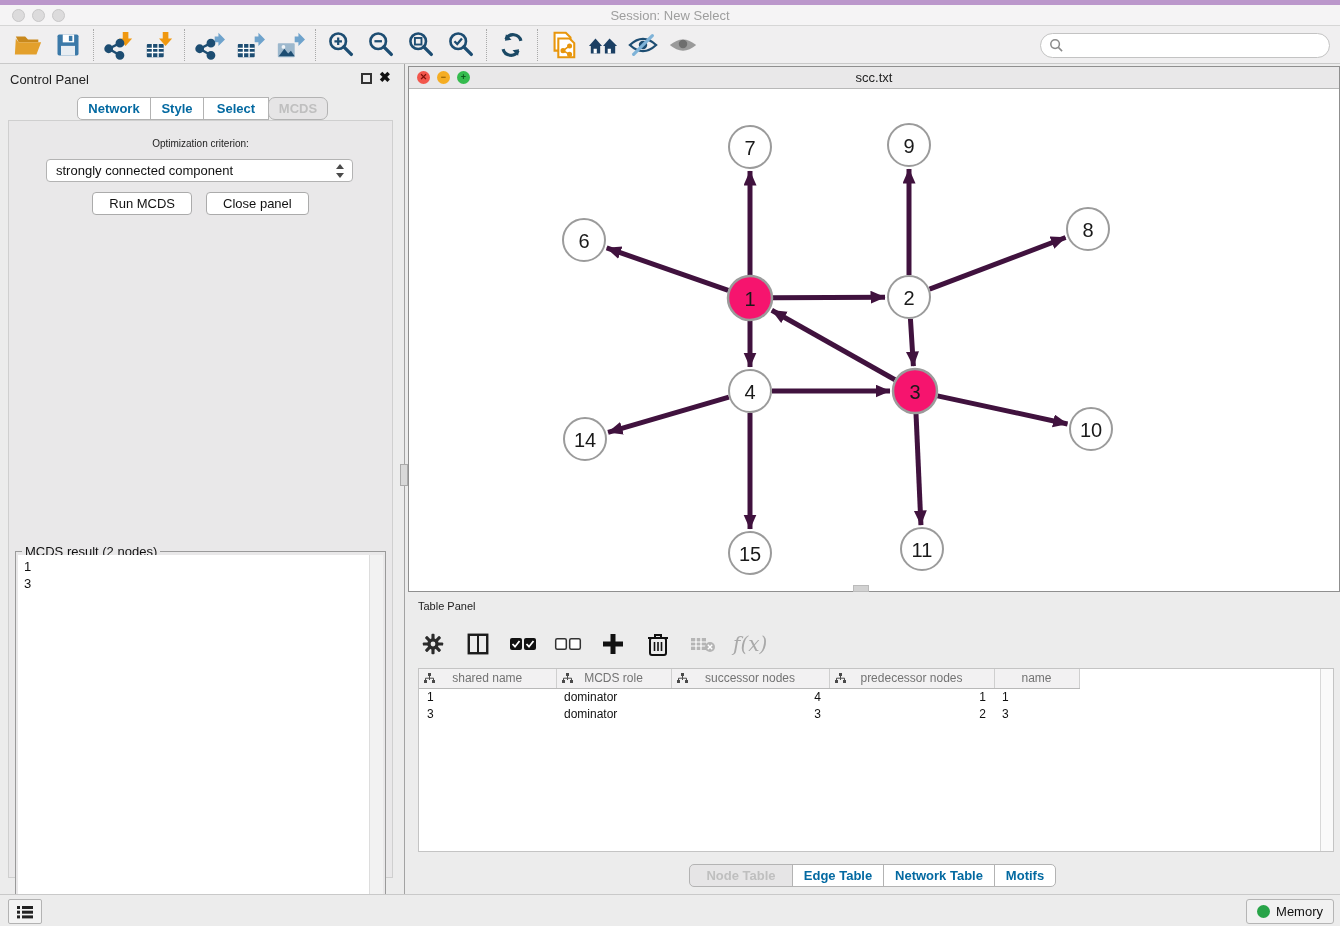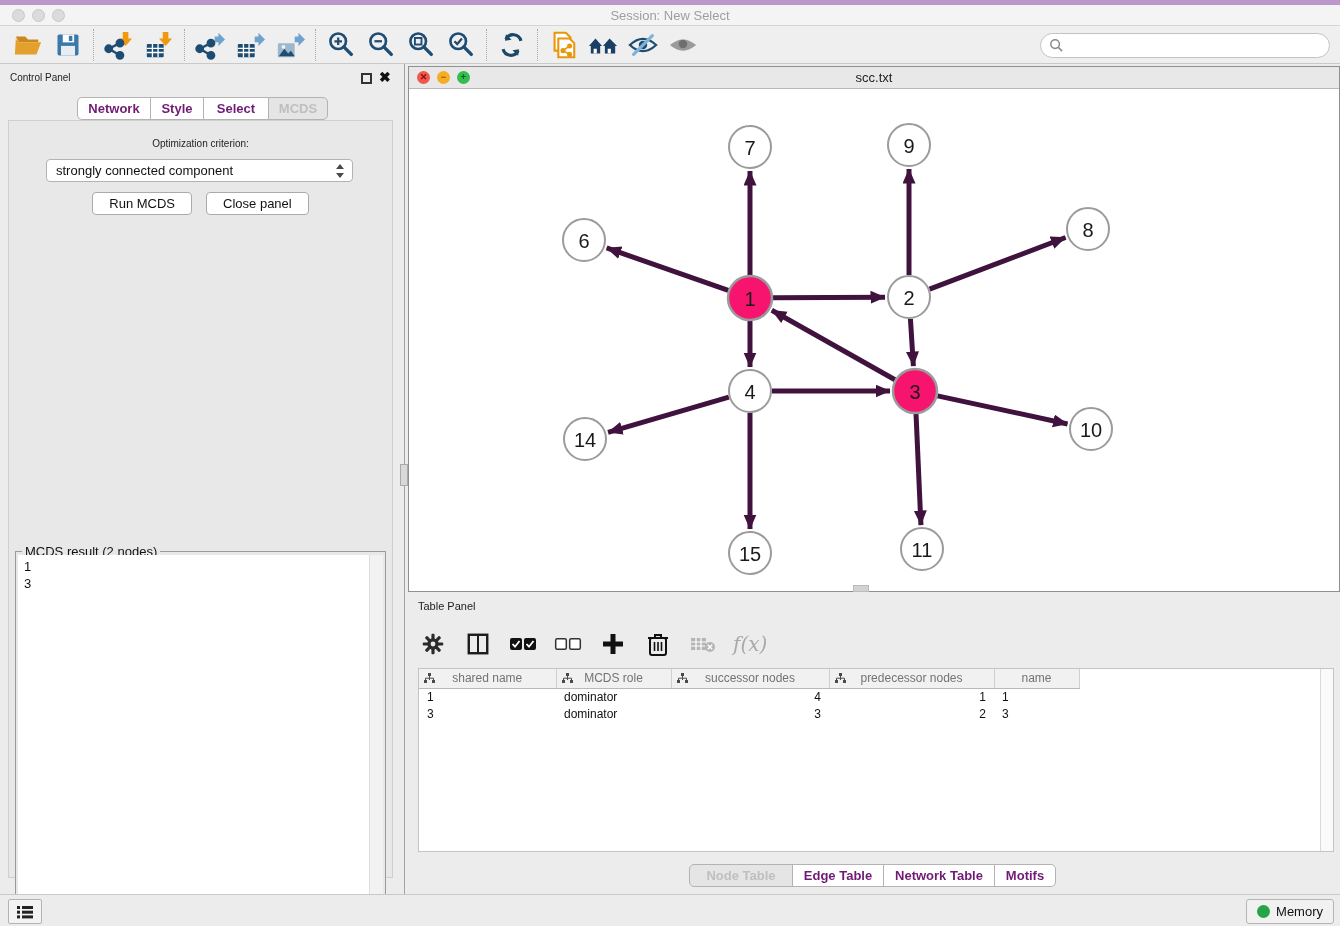--- a/index.html
+++ b/index.html
@@ -16,25 +16,25 @@
   
   .toolbar { position:absolute; left:0; top:26px; width:1340px; height:38px; background:#f0eff0; border-bottom:1px solid #c9c9c9; display:flex; align-items:center; padding-left:8px; }
   .tb-btn { width:40px; height:34px; display:flex; align-items:center; justify-content:center; flex:0 0 auto; }
   .tb-sep { width:1px; height:32px; border-left:1px dotted #a9a9a9; margin:0 5px; flex:0 0 auto; }
   .search-wrap { position:absolute; right:10px; top:7px; }
   .search-input { width:290px; height:25px; border:1px solid #c3c3c3; border-radius:13px; background:#fff; padding:0 10px 0 28px; font-size:13px; outline:none; }
   .search-glass { position:absolute; left:9px; top:5px; }
 
   
   .control-panel { position:absolute; left:0; top:64px; width:401px; height:830px; background:#ececec; }
-  .cp-header { position:absolute; left:10px; top:8px; font-size:10px; color:#222; }
+  .cp-header { position:absolute; left:10px; top:8px; font-size:13px; color:#222; }
   .float-box { position:absolute; top:9px; width:11px; height:11px; border:2px solid #333; }
   .close-x { position:absolute; top:6px; font-size:14px; font-weight:bold; color:#111; line-height:14px; }
   .cp-tabs { position:absolute; left:77px; top:33px; display:flex; }
-  .tabseg { height:23px; border:1px solid #b3b3b3; background:#fff; color:#701a75; font-size:13px; font-weight:600; display:flex; align-items:center; justify-content:center; margin-left:-1px; }
+  .tabseg { height:23px; border:1px solid #b3b3b3; background:#fff; color:#0369a1; font-size:13px; font-weight:600; display:flex; align-items:center; justify-content:center; margin-left:-1px; }
   .tabseg.first { border-radius:5px 0 0 5px; margin-left:0; }
   .tabseg.last { border-radius:0 5px 5px 0; }
   .tabseg.sel { background:#e6e5e6; color:#bfbfbf; }
   .cp-body { position:absolute; left:8px; top:56px; width:385px; height:758px; background:#e9e8e9; border:1px solid #cfcfcf; }
   .opt-label { position:absolute; left:0; right:0; top:17px; text-align:center; font-size:10px; color:#1d1d1d; }
   .dropdown { position:absolute; left:37px; top:38px; width:307px; height:23px; background:#fff; border:1px solid #b3b3b3; border-radius:4px; font-size:13px; color:#111; display:flex; align-items:center; padding-left:9px; }
   .dd-stepper { position:absolute; right:7px; top:3px; }
   .cp-buttons { position:absolute; left:0; right:0; top:71px; display:flex; justify-content:center; gap:14px; }
   .cp-btn { height:23px; background:#fff; border:1px solid #ababab; border-radius:4px; font-size:13px; color:#111; padding:0 16px; display:flex; align-items:center; font-family:"Liberation Sans",sans-serif; }
   .result-fs { position:absolute; left:6px; top:430px; width:371px; height:376px; border:1px solid #9a9a9a; background:#e9e8e9; }
@@ -243,21 +243,21 @@
   </div>
 
   <div class="control-panel">
     <div class="cp-header">Control Panel</div>
     <div class="float-box" style="left:361px"></div>
     <div class="close-x" style="left:379px">✖</div>
     <div class="cp-tabs" id="cp-tabs">
         <div class="tabseg first" style="width: 74px;">Network</div>
         <div class="tabseg" style="width: 54px;">Style</div>
         <div class="tabseg" style="width: 66px;">Select</div>
-        <div class="tabseg last sel" style="width: 60px;">MCDS</div>
+        <div class="tabseg last sel" style="width: 60px; border-radius: 7px;">MCDS</div>
       </div>
     <div class="cp-body">
       <div class="opt-label">Optimization criterion:</div>
       <div class="dropdown">
         <span>strongly connected component</span>
         <svg class="dd-stepper" width="10" height="16" viewBox="0 0 10 16">
             <path d="M5 1l4 5H1z" fill="#4a4a4a"></path>
             <path d="M5 15l4-5H1z" fill="#4a4a4a"></path>
           </svg>
       </div>

